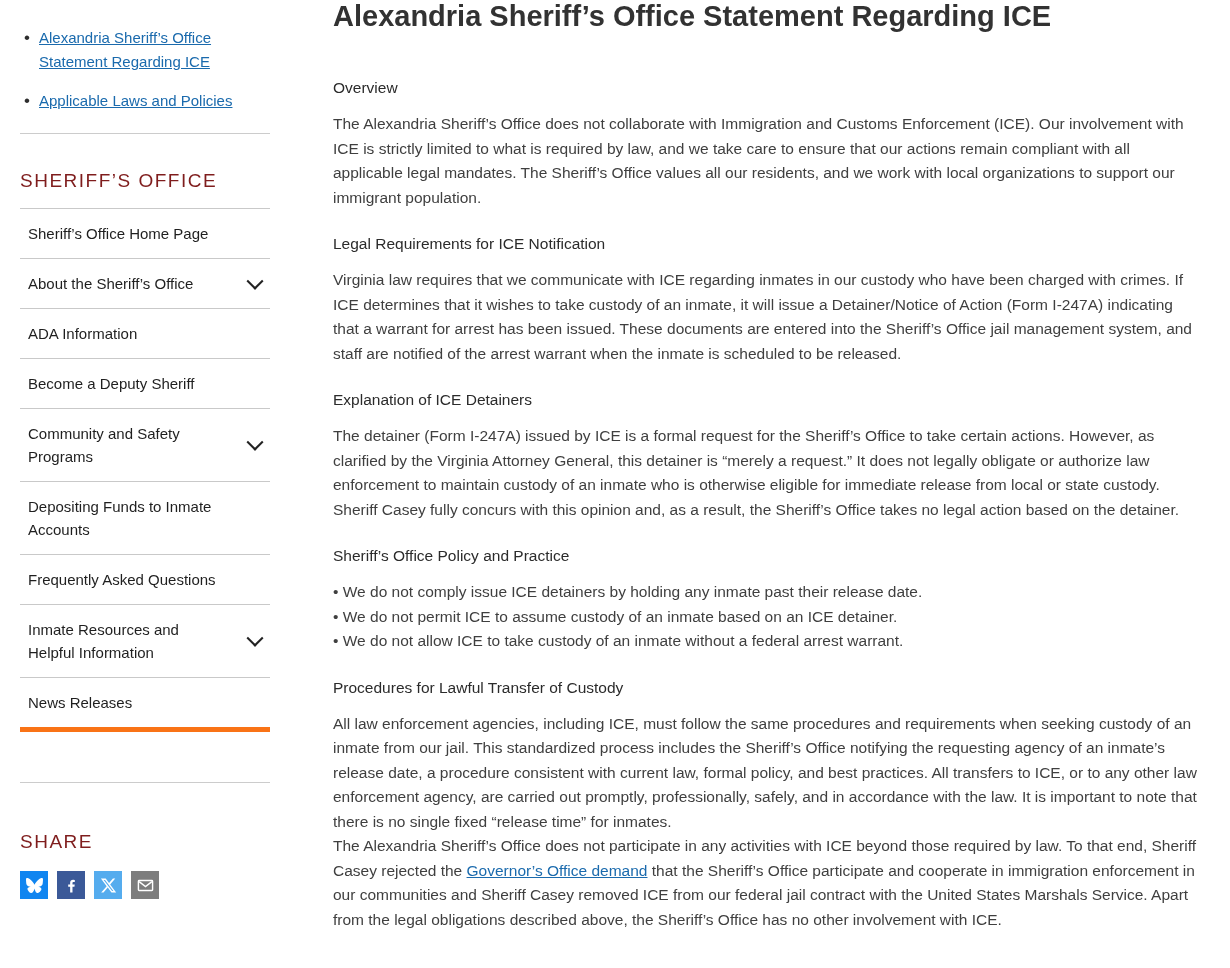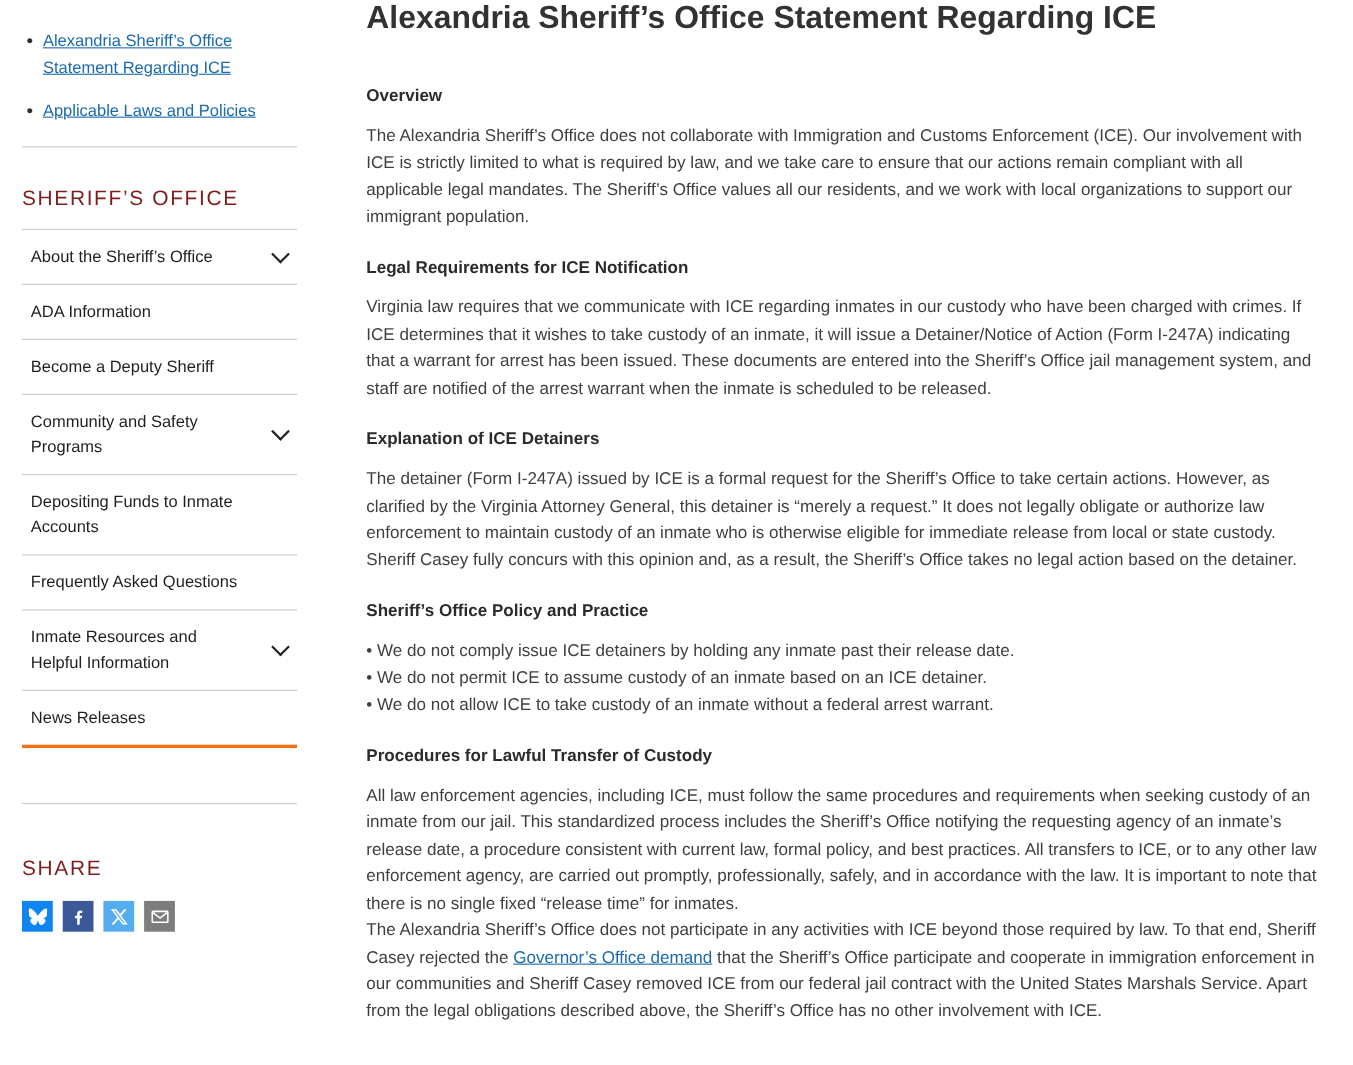--- a/index.html
+++ b/index.html
@@ -32,21 +32,21 @@
   .share-heading { margin-top: 48px; }
 
   .side-nav { width: 250px; }
   .nav-item {
     display: flex; justify-content: space-between; align-items: center; gap: 10px;
     padding: 13px 4px 13px 8px;
     border-top: 1px solid #c9c9c9;
     font-size: 15px; line-height: 23px; color: #1f1f1f;
     text-decoration: none; cursor: pointer;
   }
-  .nav-item:last-child { border-bottom: 3px solid #f97316; align-items: center; }
+  .nav-item:last-child { border-bottom: 5px solid #f97316; align-items: center; }
   .nav-label { max-width: 190px; }
   .chevron-box { flex: 0 0 22px; display: flex; justify-content: center; align-items: center; height: 20px; }
   .chevron {
     width: 12px; height: 12px;
     border-right: 2.5px solid #222; border-bottom: 2.5px solid #222;
     transform: rotate(45deg) translate(-2px, -2px);
   }
 
   .share-row { display: flex; gap: 9px; margin-top: 18px; }
   .share-btn {
@@ -59,21 +59,21 @@
   .btn-x        { background: var(--c-x,        #55acee); }
   .btn-email    { background: var(--c-email,    #7d7d7d); }
 
   
   .content { flex: 1 1 auto; padding: 0 20px 30px 43px; max-width: 930px; }
   .page-title {
     font-size: 29px; font-weight: 700; color: #323232;
     line-height: 1.15; margin: 0 0 46px 0;
   }
   .section h3 {
-    font-size: 15.5px; font-weight: 700; color: #2b2b2b;
+    font-size: 15.5px; font-weight: 400; color: #2b2b2b;
     margin: 25px 0 15px 0;
   }
   .section p, .bullet-line {
     font-size: 15.5px; line-height: 24.5px; color: #3f3f3f;
     max-width: 880px; margin: 0;
   }
   .bullet-line::before { content: "• "; }
   .inline-link { color: var(--c-link, #1a6aad); text-decoration: underline; cursor: pointer; }
 </style>
 </head>
@@ -91,20 +91,23 @@
         <a class="toc-link">Applicable Laws and Policies</a>
       </li>
     </ul>
 
     <hr class="divider toc-divider">
 
     <h2 class="side-heading">SHERIFF’S OFFICE</h2>
 
     <nav class="side-nav">
       <a class="nav-item">
+        <span class="nav-label">Sheriff’s Office Home Page</span>
+      </a>
+      <a class="nav-item">
         <span class="nav-label">About the Sheriff’s Office</span>
         <span class="chevron-box">
             <span class="chevron"></span>
           </span>
       </a>
       <a class="nav-item">
         <span class="nav-label">ADA Information</span>
       </a>
       <a class="nav-item">
         <span class="nav-label">Become a Deputy Sheriff</span>

